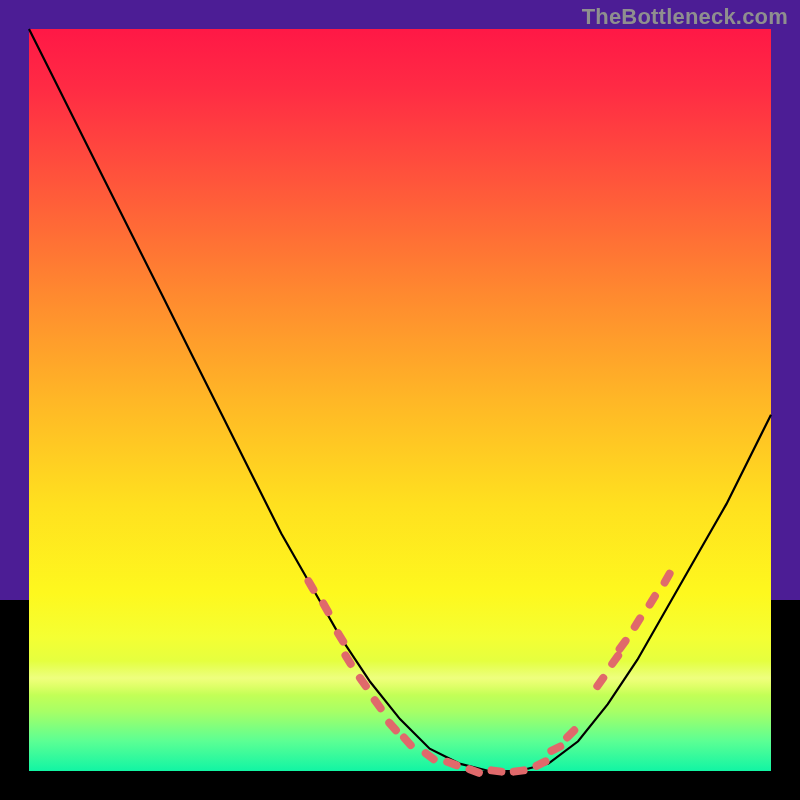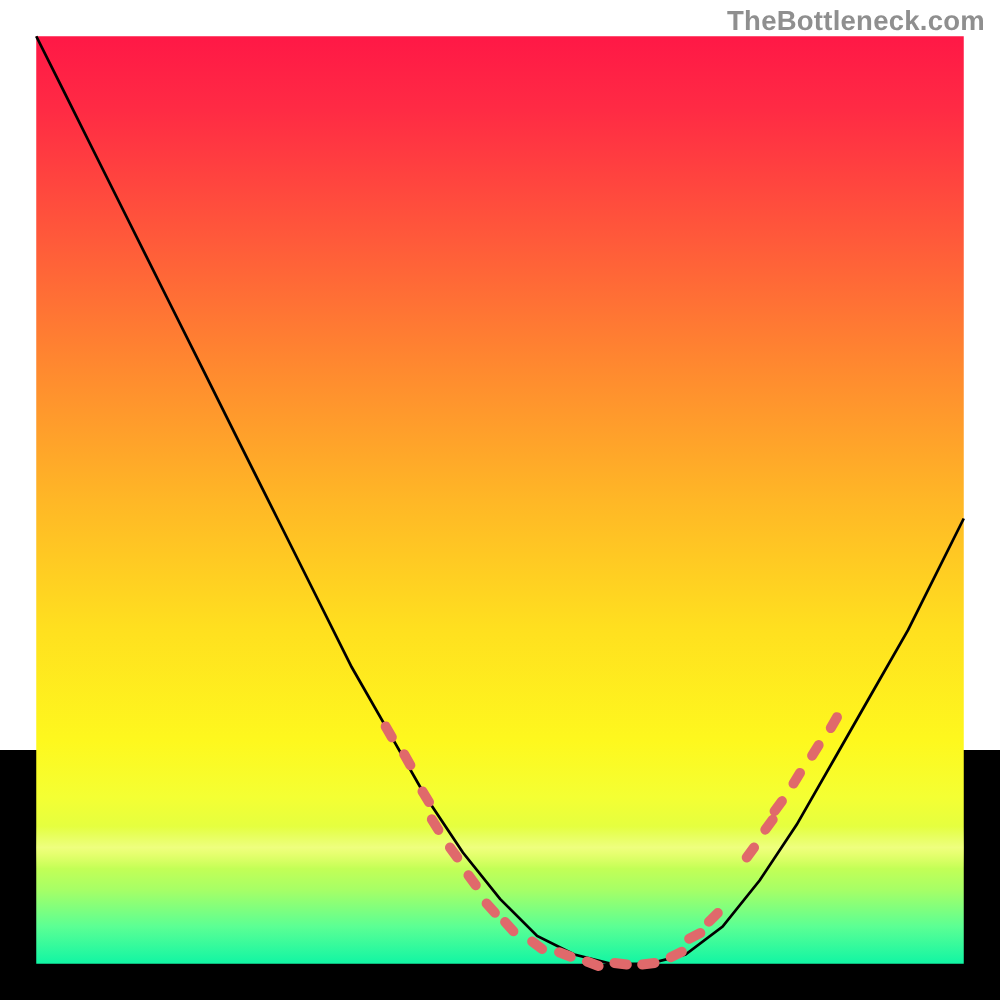--- a/index.html
+++ b/index.html
@@ -9,21 +9,21 @@
     height: 800px;
     background: #000;
     overflow: hidden;
   }
   .frame {
     position: absolute;
     left: 0;
     top: 0;
     width: 800px;
     height: 600px;
-    background: #ffffff;
+    background: #4c1d95;
   }
   .plot-area {
     position: absolute;
     left: 29px;
     top: 29px;
     width: 742px;
     height: 742px;
     
     background: linear-gradient(
       to bottom,

